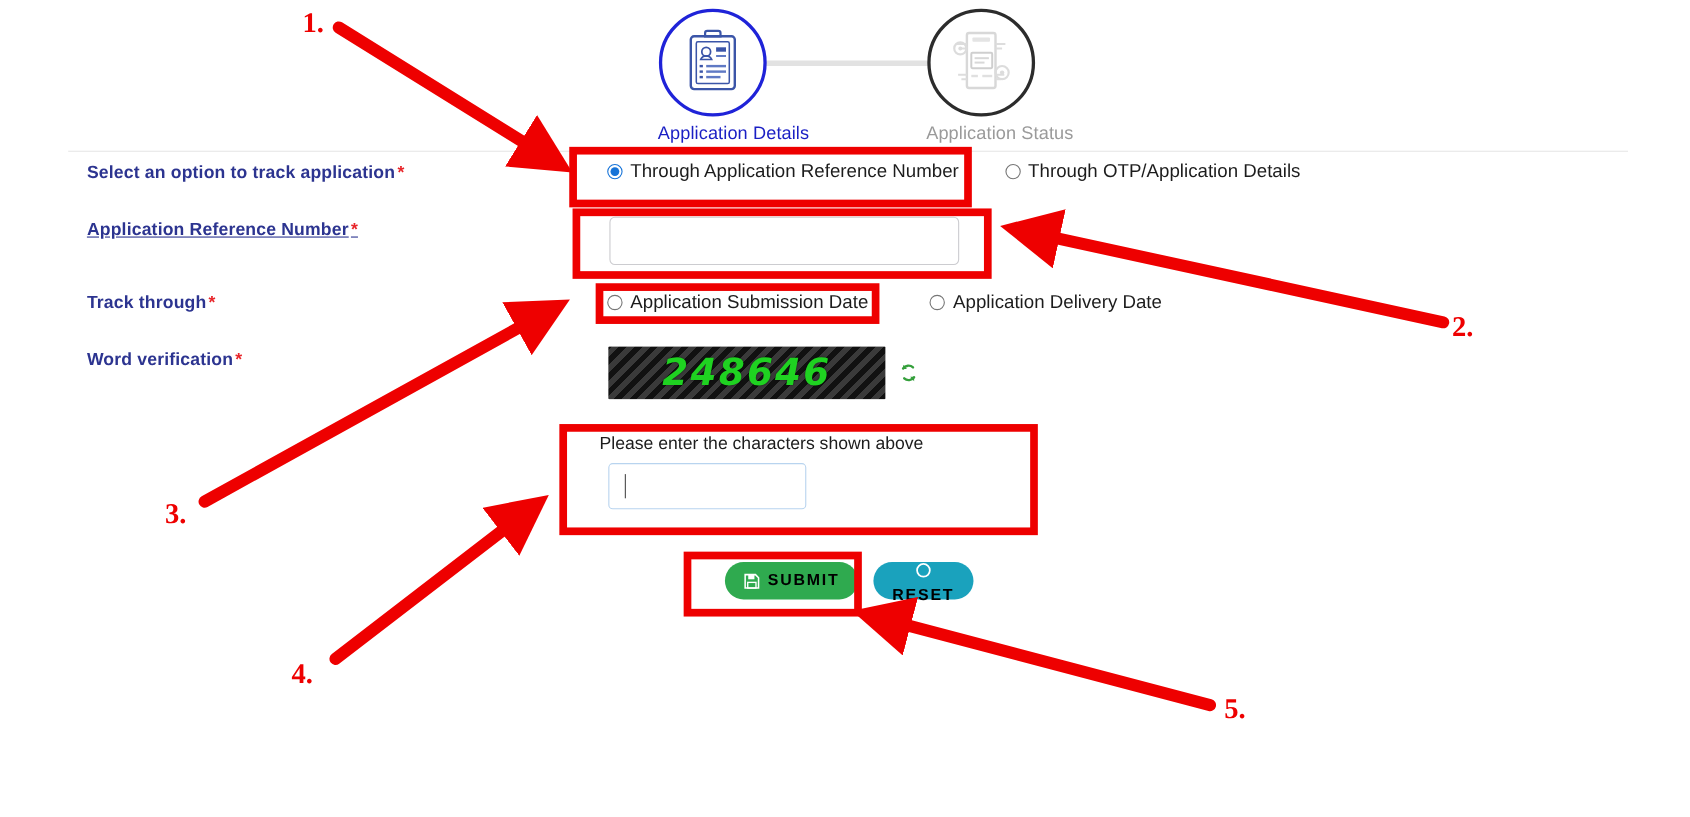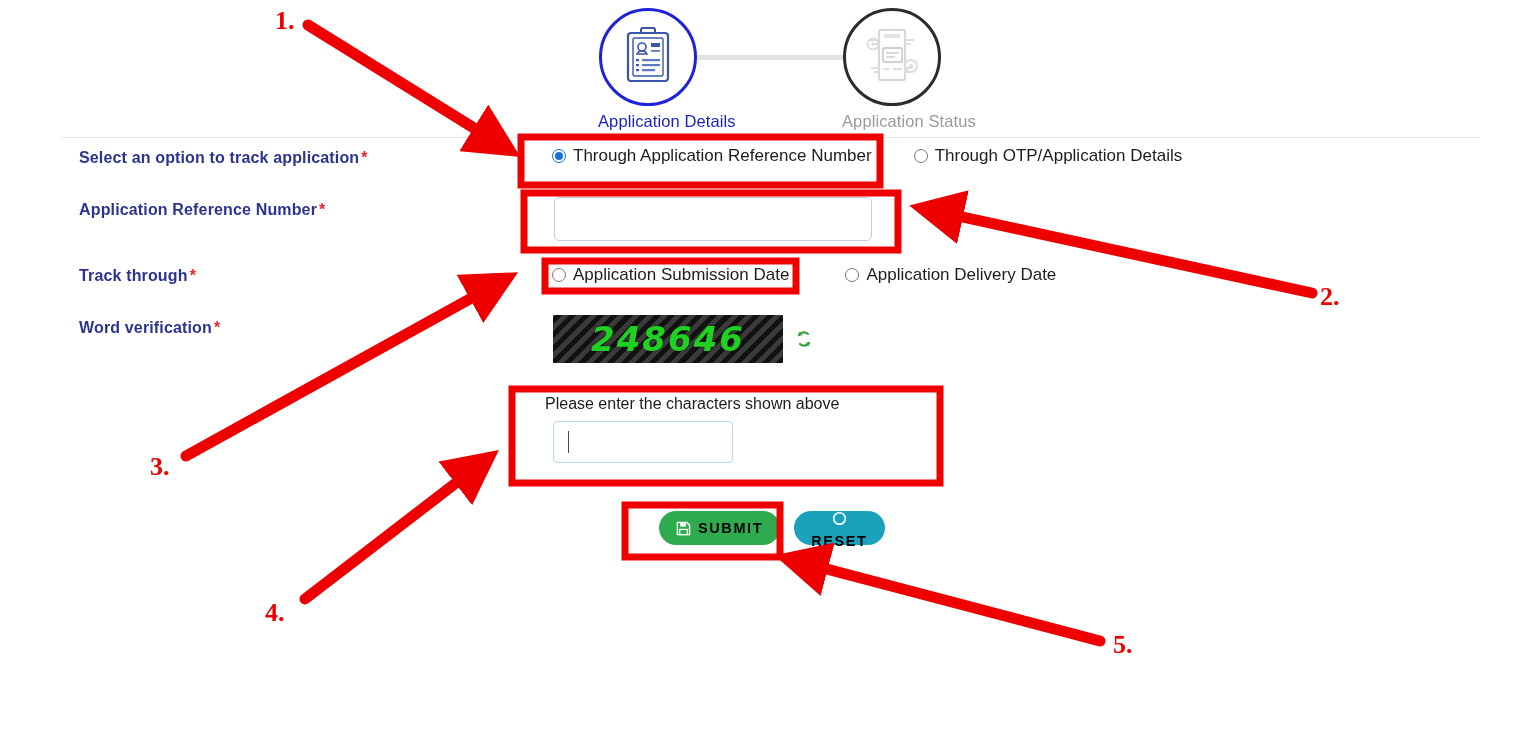--- a/index.html
+++ b/index.html
@@ -70,21 +70,21 @@
     left: 79px;
     font-size: 16px;
     font-weight: bold;
     color: #2c3490;
     white-space: nowrap;
     letter-spacing: .15px;
   }
   .req { color: #e8252a; font-weight: bold; margin-left: 2px; }
 
   .lbl-1 { top: 149px; }
-  .lbl-2 { top: 201px; }
+  .lbl-2 { top: 201px; text-decoration: underline; }
   .lbl-3 { top: 267px; }
   .lbl-4 { top: 319px; }
 
   .radio-row {
     position: absolute;
     display: flex;
     align-items: center;
   }
   .radio-opt {
     display: flex;
@@ -139,21 +139,21 @@
   }
 
   
   .captcha-wrap {
     position: absolute;
     left: 553px; top: 315px;
     display: flex;
     align-items: center;
   }
   .captcha-img {
-    width: 230px; height: 48px;
+    width: 252px; height: 48px;
     border-radius: 1px;
     display: flex;
     align-items: center;
     justify-content: center;
     background-color: #1c1c1c;
     background-image: repeating-linear-gradient(
       -45deg,
       #111111 0px, #111111 5px,
       #3a3a3a 5px, #3a3a3a 10px
     );

